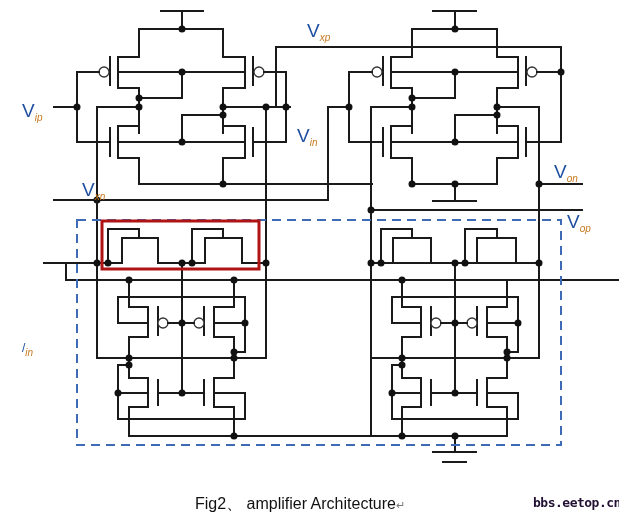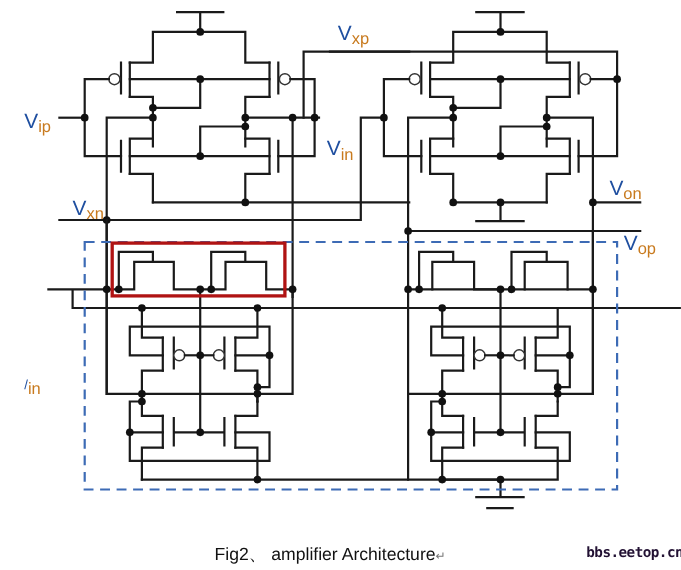--- a/index.html
+++ b/index.html
@@ -2,21 +2,21 @@
 <html><head>
 <meta charset="utf-8">
 <style>
   html, body { margin: 0; padding: 0; background: #ffffff; }
   body { width: 619px; height: 518px; position: relative; overflow: hidden; font-family: "Liberation Sans", sans-serif; }
   #schematic { position: absolute; left: 0; top: 0; }
   .w { stroke: #1a1a1a; stroke-width: 2; fill: none; stroke-linecap: square; }
   .dot { fill: #111111; }
   .bubble { fill: #ffffff; stroke: #333333; stroke-width: 1.3; }
   .lbl { position: absolute; font-family: "Liberation Sans", sans-serif; font-size: 19px; line-height: 1; white-space: nowrap; }
-  .lbl .sub { font-size: 15px; position: relative; top: 4px; }
+  .lbl .sub { font-size: 10px; position: relative; top: 4px; font-style: italic; }
   .caption { position: absolute; left: 195px; top: 494px; font-family: Liberation Sans, sans-serif; font-size: 16px; color: #111; white-space: nowrap; }
   .caption .ret { font-size: 11px; color: #777; }
   .watermark { position: absolute; left: 533px; top: 495px; font-family: "DejaVu Sans Mono", monospace; font-weight: bold; font-size: 13px; color: #221133; letter-spacing: -0.5px; white-space: nowrap; }
 </style>
 </head>
 <body>
 
 <svg id="schematic" width="619" height="518" viewBox="0 0 619 518">
 
   <g>
@@ -173,19 +173,19 @@
   </g>
 
   <rect x="77" y="220" width="484" height="225" fill="none" stroke="#3d6bb5" stroke-width="2" stroke-dasharray="9 6"></rect>
 
   <rect x="102" y="221" width="157" height="48" fill="none" stroke="#b01313" stroke-width="3"></rect>
 </svg>
 
 <div class="lbl" style="left:22px;top:101px;color:#1f4fa0"><span>V</span><span class="sub" style="color:#c87a1e">ip</span></div>
 <div class="lbl" style="left:297px;top:126px;color:#1f4fa0"><span>V</span><span class="sub" style="color:#c87a1e">in</span></div>
 <div class="lbl" style="left:307px;top:21px;color:#1f4fa0"><span>V</span><span class="sub" style="color:#c87a1e">xp</span></div>
-<div class="lbl" style="left:66px;top:180px;color:#1f4fa0"><span>V</span><span class="sub" style="color:#c87a1e">xn</span></div>
+<div class="lbl" style="left:82px;top:180px;color:#1f4fa0"><span>V</span><span class="sub" style="color:#c87a1e">xn</span></div>
 <div class="lbl" style="left:554px;top:162px;color:#1f4fa0"><span>V</span><span class="sub" style="color:#c87a1e">on</span></div>
 <div class="lbl" style="left:567px;top:212px;color:#1f4fa0"><span>V</span><span class="sub" style="color:#c87a1e">op</span></div>
 <div class="lbl" style="left:22px;top:342px;color:#1f4fa0;font-size:12px"><span>/</span><span class="sub" style="color:#c87a1e">in</span></div>
 
 <div class="caption"><span>Fig2、 amplifier Architecture</span><span class="ret">↵</span></div>
 <div class="watermark">bbs.eetop.cn</div>
 
 </body></html>

